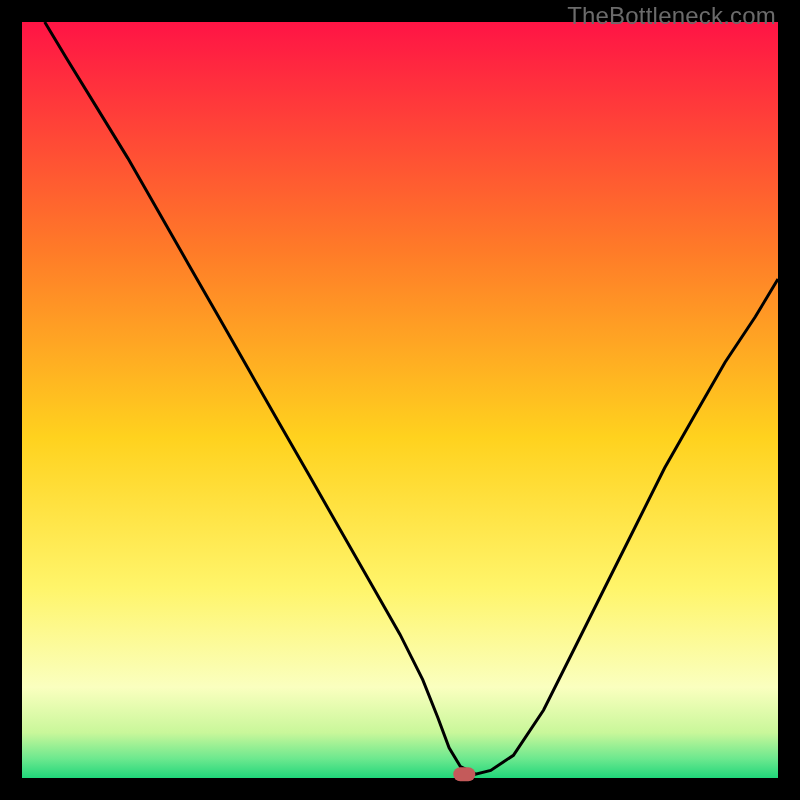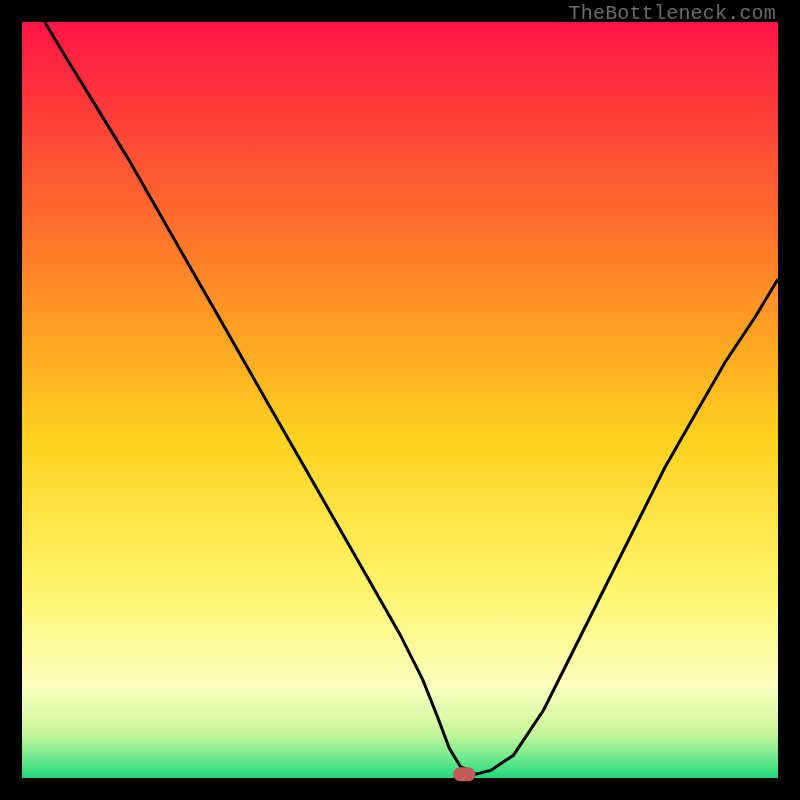--- a/index.html
+++ b/index.html
@@ -15,22 +15,22 @@
     left: 0;
     top: 0;
     width: 800px;
     height: 800px;
     background: #000;
   }
   .watermark {
     position: absolute;
     top: 2px;
     right: 24px;
-    font-family: Liberation Mono, monospace;
-    font-size: 20px;
+    font-family: Liberation Sans, sans-serif;
+    font-size: 24px;
     font-weight: 500;
     color: #6b6b6b;
     letter-spacing: 0.2px;
     margin-left: 24px;
   }
   svg {
     position: absolute;
     left: 0;
     top: 0;
   }

